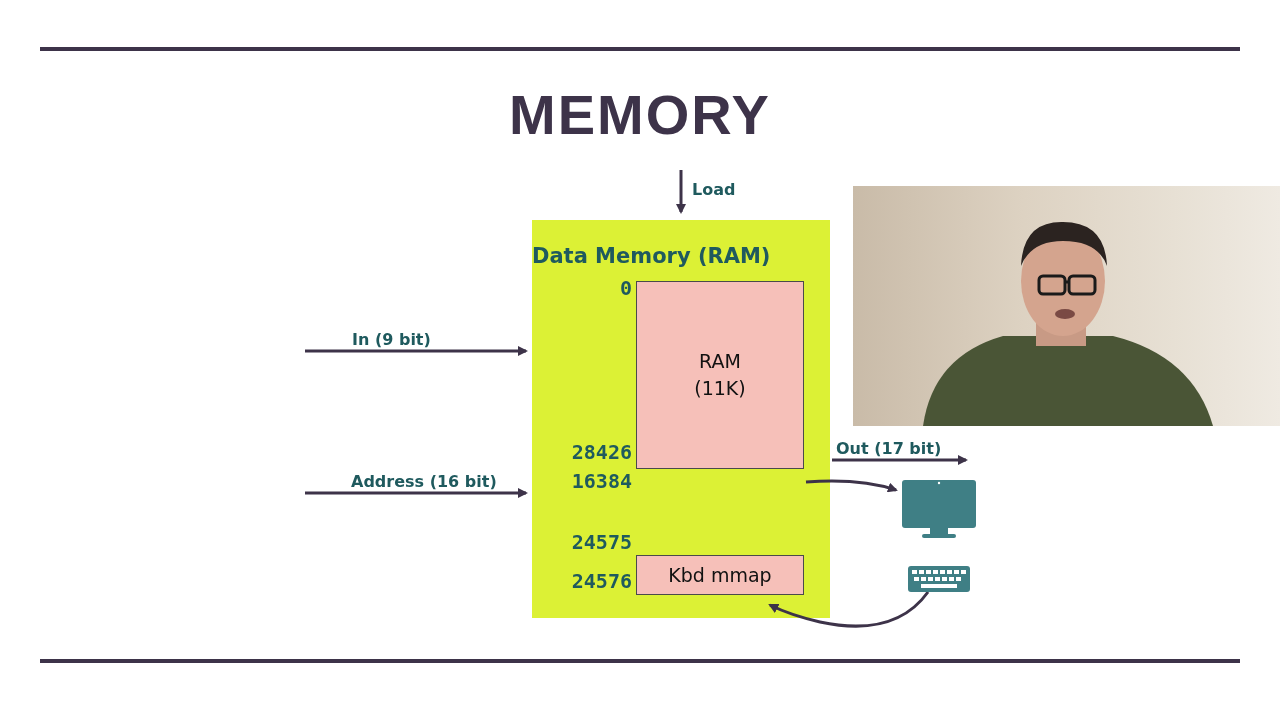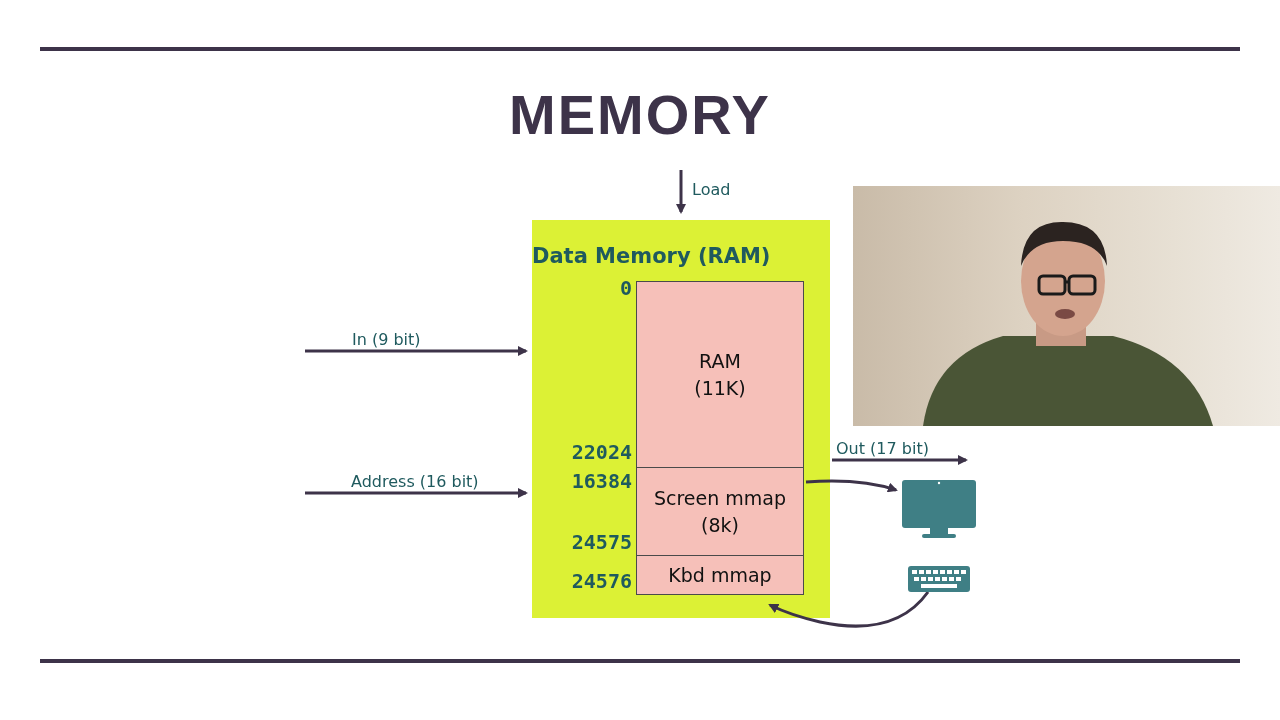--- a/index.html
+++ b/index.html
@@ -33,45 +33,43 @@
     font-family: "DejaVu Sans", sans-serif;
   }
   .seg.ram { top: 61px; height: 188px; }
   .seg.screen { top: 247px; height: 90px; }
   .seg.kbd { top: 335px; height: 40px; }
   .addr {
     position: absolute; right: 198px; font-weight: bold; font-size: 20px; color: #1f5a5e;
     font-family: "DejaVu Sans Mono", monospace; text-align: right; white-space: nowrap;
   }
   .lbl {
-    position: absolute; font-weight: normal; font-size: 16px; color: #1f5a5e;
+    position: absolute; font-weight: bold; font-size: 16px; color: #1f5a5e;
     font-family: "DejaVu Sans", sans-serif; white-space: nowrap;
   }
   svg.overlay { position: absolute; left: 0; top: 0; }
   .webcam {
     position: absolute; left: 853px; top: 186px; width: 427px; height: 240px;
     overflow: hidden;
     background: linear-gradient(90deg, #c9bba8 0%, #ddd2c2 40%, #e7e0d4 75%, #efeae2 100%);
   }
 </style>
 </head>
 <body>
 
 <div class="rule top"></div>
 <div class="title">MEMORY</div>
 
 <div class="chip">
   <div class="chip-title">Data Memory (RAM)</div>
   <div class="seg ram">RAM
 (11K)</div>
-  <div class="seg screen">Screen mmap
-(8k)</div>
   <div class="seg kbd">Kbd mmap</div>
   <div class="addr" style="top:56px;">0</div>
-  <div class="addr" style="top:220px;">22024</div>
+  <div class="addr" style="top:220px;">28426</div>
   <div class="addr" style="top:249px;">16384</div>
   <div class="addr" style="top:310px;text-align:right;">24575</div>
   <div class="addr" style="top:349px;">24576</div>
 </div>
 
 <div class="lbl" style="left:692px; top:180px;">Load</div>
 <div class="lbl" style="left:352px; top:330px;">In (9 bit)</div>
 <div class="lbl" style="left:351px; top:472px;">Address (16 bit)</div>
 <div class="lbl" style="left:836px; top:439px;">Out (17 bit)</div>
 

